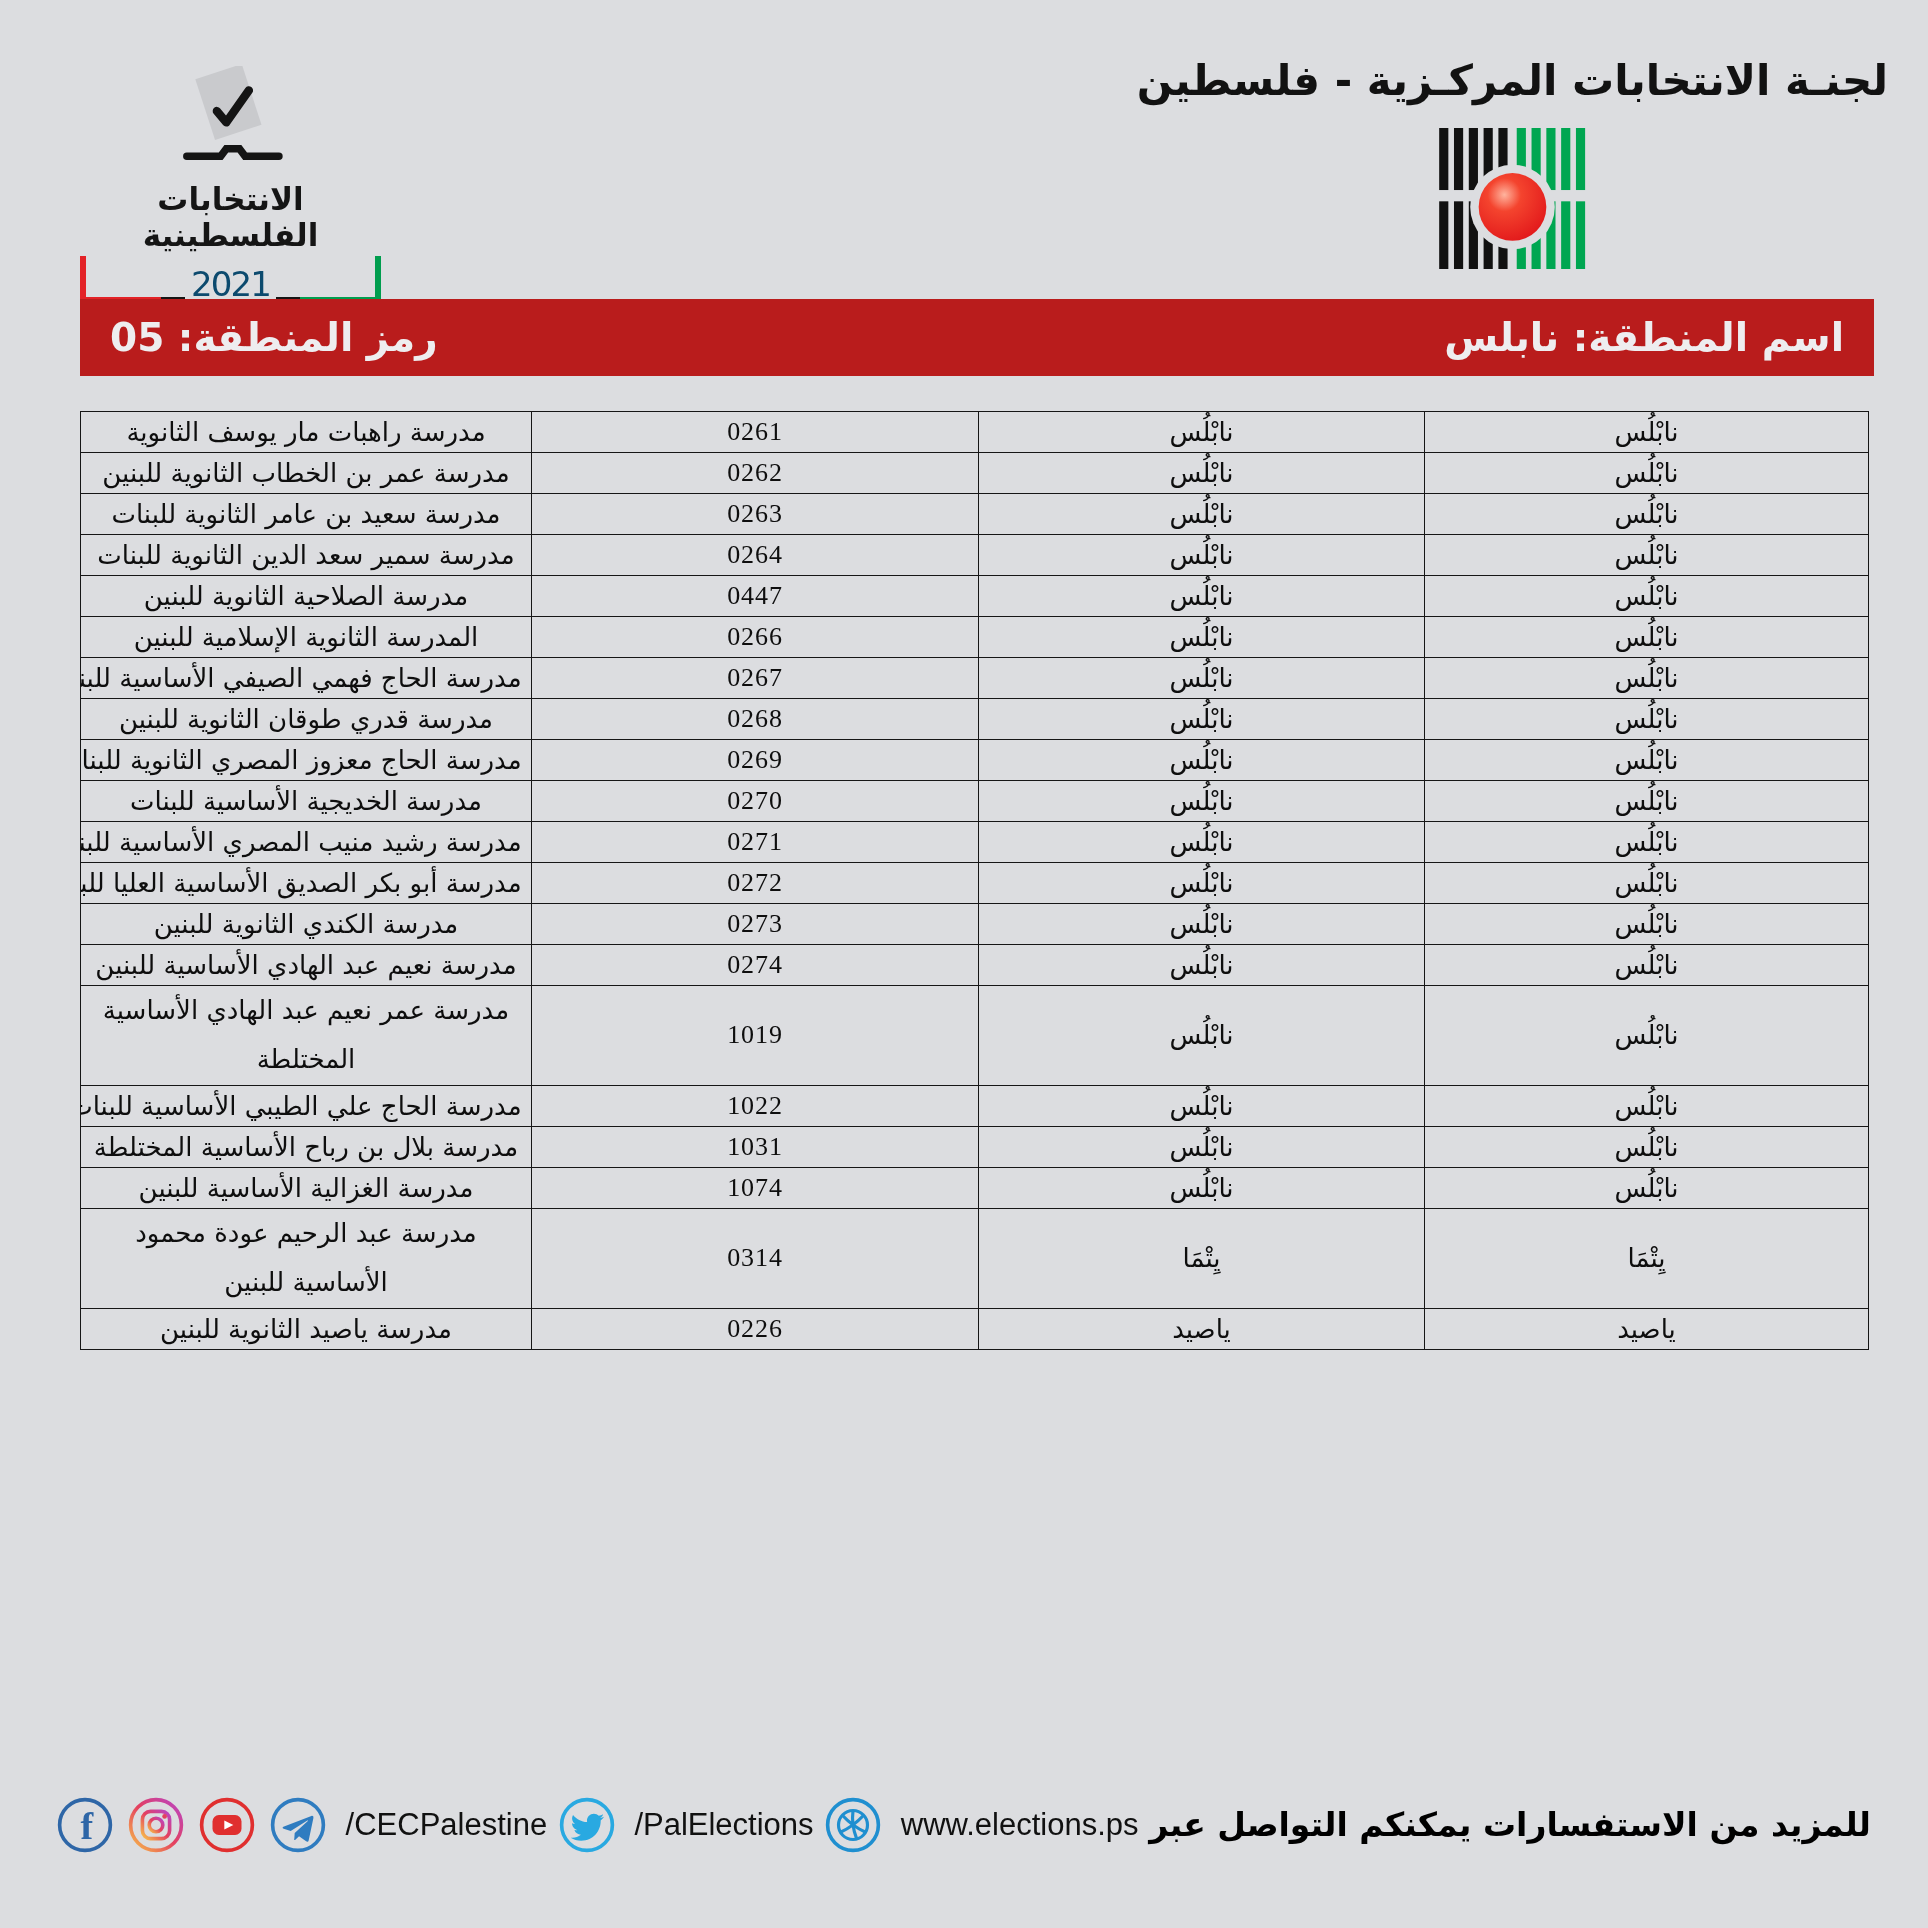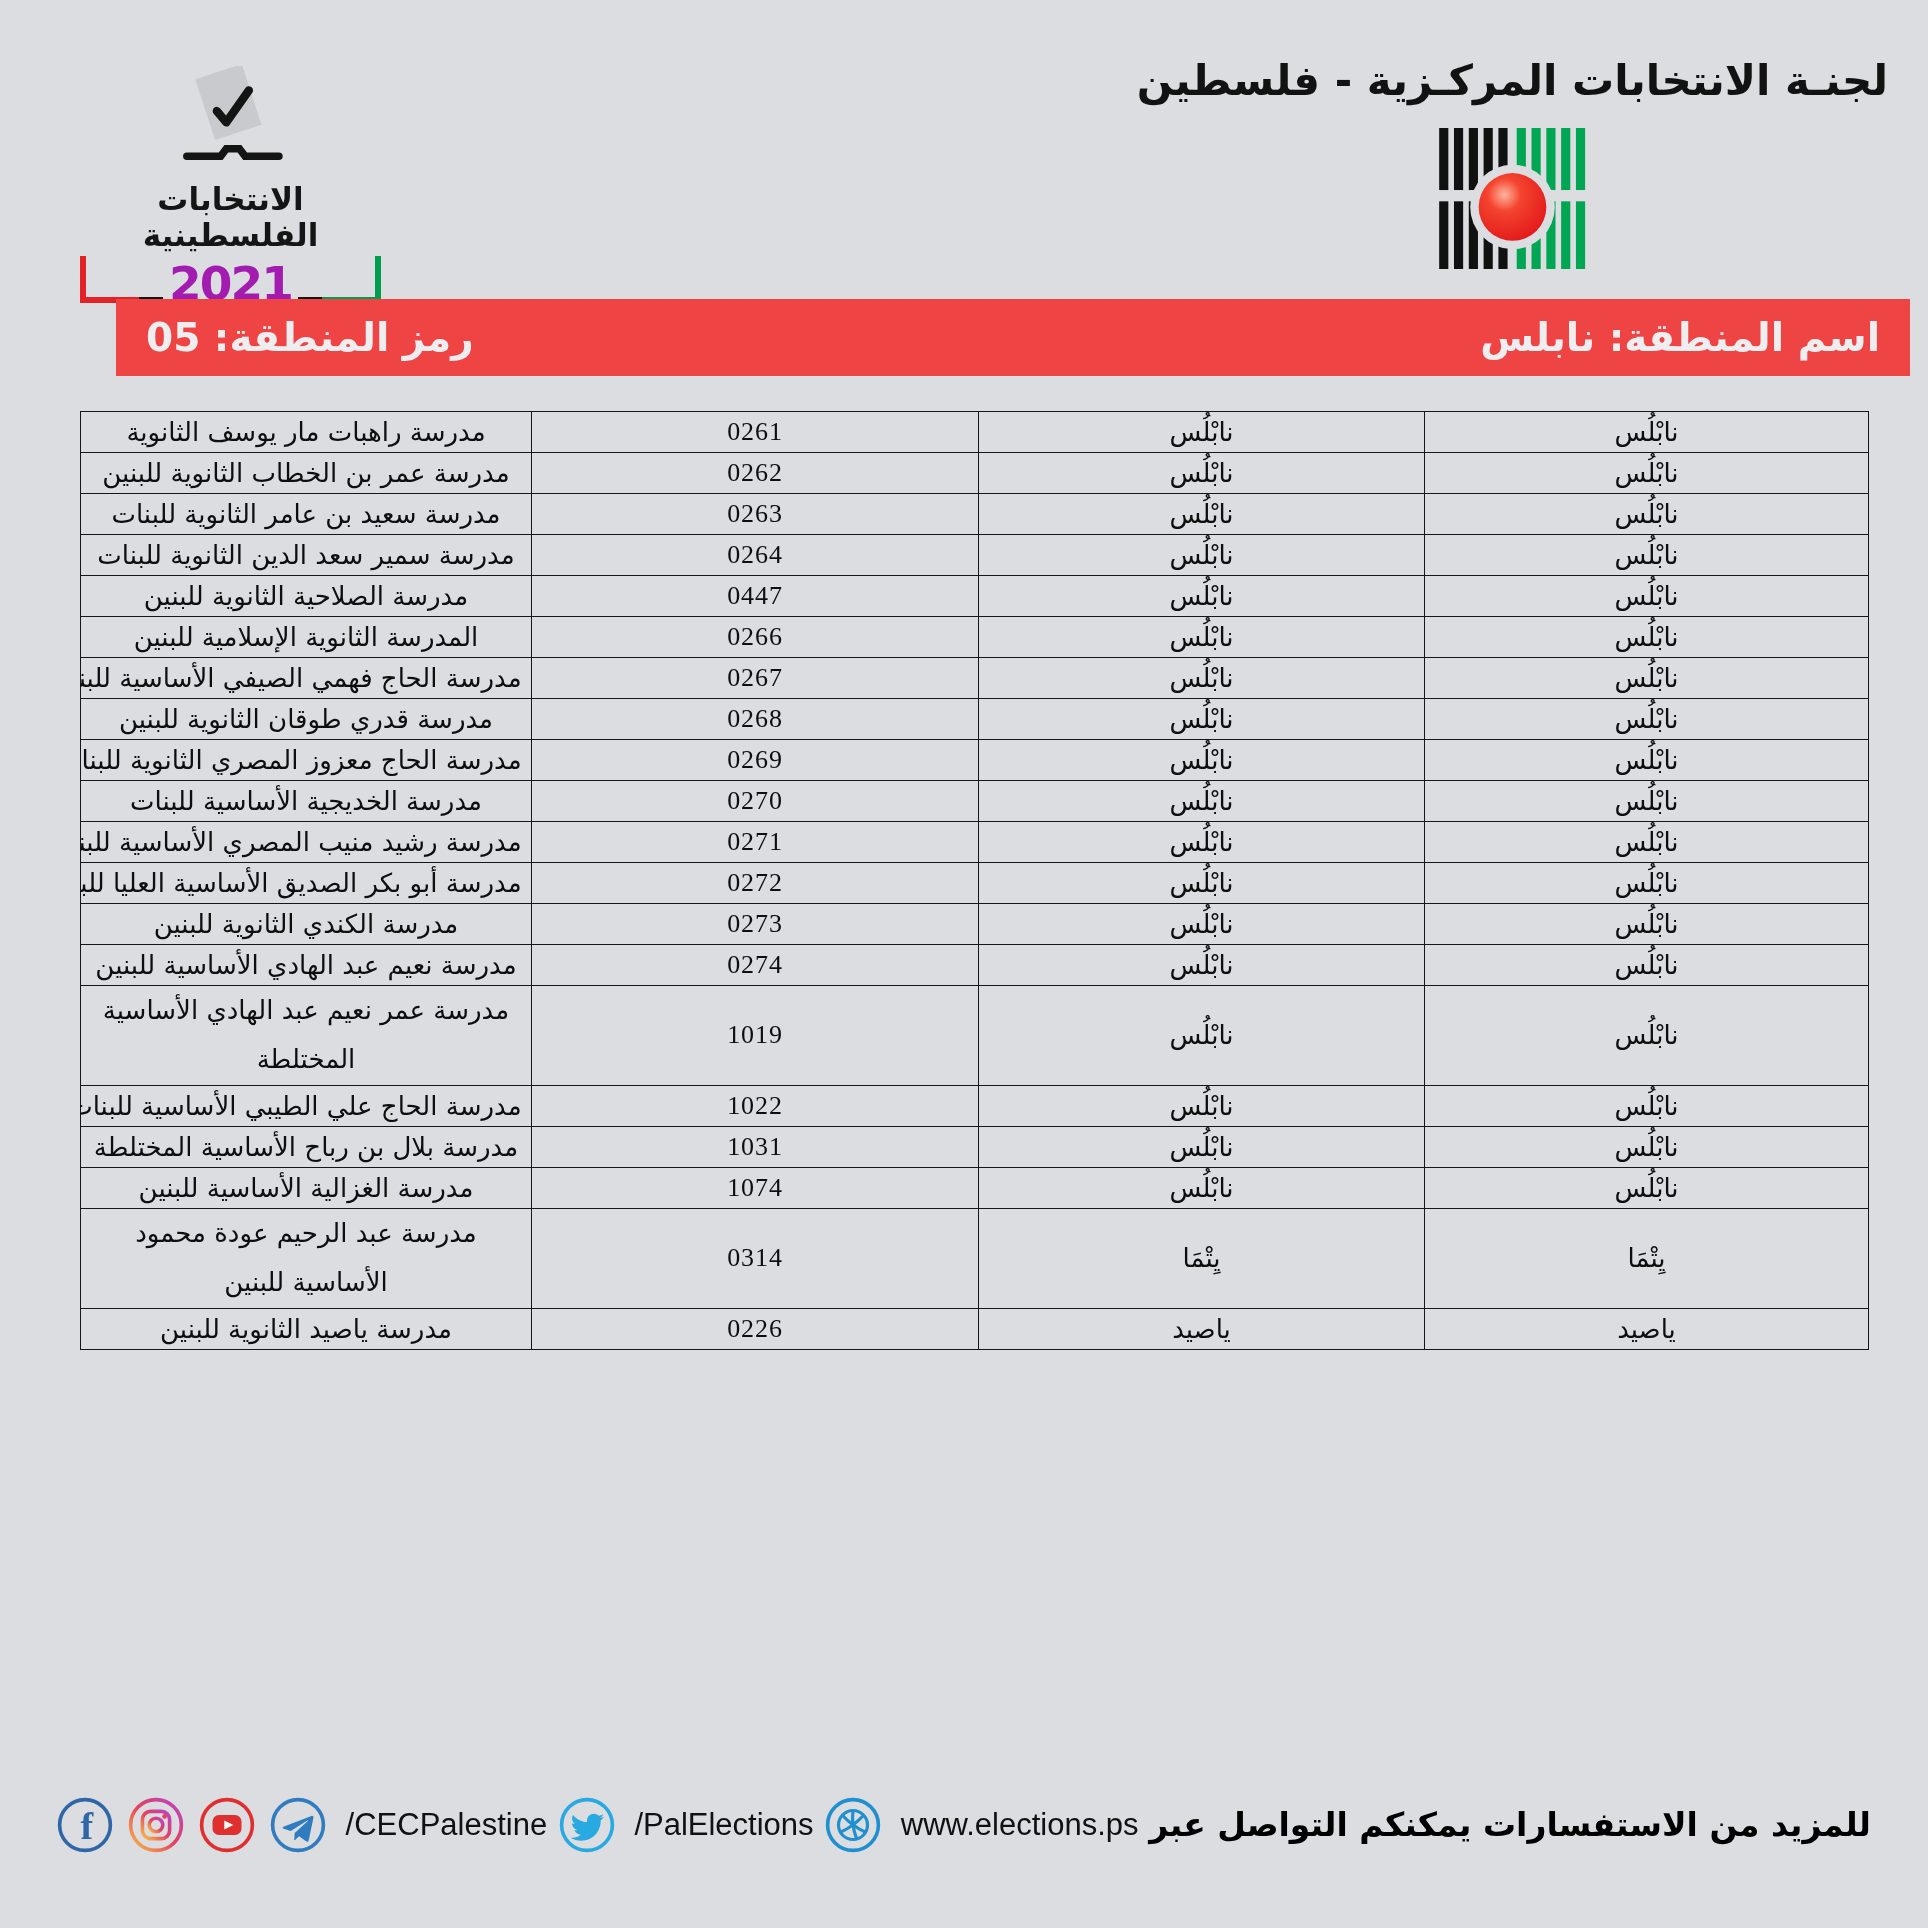--- a/index.html
+++ b/index.html
@@ -9,35 +9,35 @@
     font-family:"DejaVu Sans",sans-serif;
     position:relative;overflow:hidden;
   }
   
   .logo2021{position:absolute;left:80px;top:66px;width:301px;text-align:center;}
   .ballot-svg{display:block;margin:0 auto;}
   .logo2021-title{font-size:31px;font-weight:bold;color:#151515;margin-top:5.6px;letter-spacing:0;}
   .bracket-row{display:flex;align-items:flex-end;margin-top:1.9px;height:49px;}
   .bracket-left{flex:1;height:41px;border-left:6.6px solid #e32227;border-bottom:6.6px solid #e32227;}
   .seg-black{width:24.5px;height:0;border-bottom:6.6px solid #151515;}
-  .bracket-year{font-size:47px;font-weight:bold;color:#a21caf;line-height:38px;padding:0 5.6px;letter-spacing:-1.9px;}
+  .bracket-year{font-size:34px;font-weight:normal;color:#0c4a6e;line-height:38px;padding:0 5.6px;letter-spacing:-1.9px;}
   .bracket-right{flex:1;height:41px;border-right:6.6px solid #009d4e;border-bottom:6.6px solid #009d4e;}
   
   .cec-header{position:absolute;top:56px;right:40px;display:flex;align-items:center;gap:22.6px;flex-direction:column;}
   .cec-titles{text-align:right;}
   .cec-title-ar{font-size:42px;font-weight:bold;color:#121212;direction:rtl;}
   .cec-title-en{font-family:"Liberation Serif",serif;font-size:38px;color:#121212;margin-top:3.8px;}
   .cec-title-en .suffix{font-size:30px;}
   
   .region-bar{
     position:absolute;left:80px;top:299px;width:1794px;height:77px;
-    background:#ef4444;color:#eeedef;
+    background:#b91c1c;color:#eeedef;
     display:flex;justify-content:space-between;align-items:center;
     padding:0 30px;box-sizing:border-box;
-    font-size:39px;font-weight:bold;direction:ltr;margin-left:36px;
+    font-size:39px;font-weight:bold;direction:ltr;
   }
   .region-bar .part{direction:rtl;unicode-bidi:embed;}
   
   table.centers{
     position:absolute;left:80px;top:411px;width:1789px;
     border-collapse:collapse;direction:rtl;table-layout:fixed;
     background:#dcdde0;
   }
   table.centers td{
     border:1.9px solid #161616;

